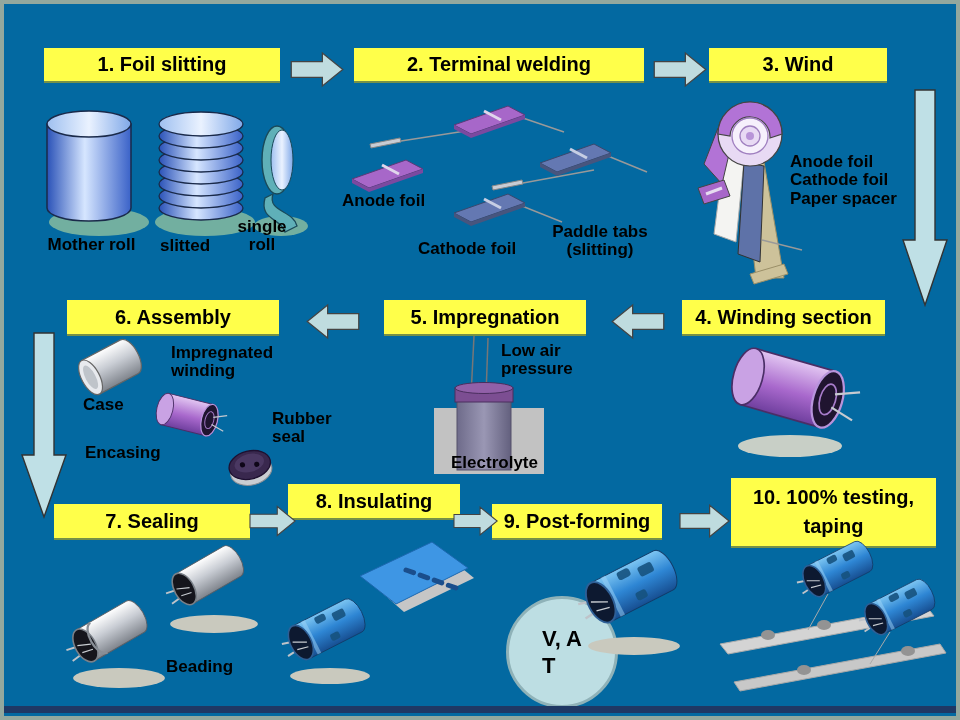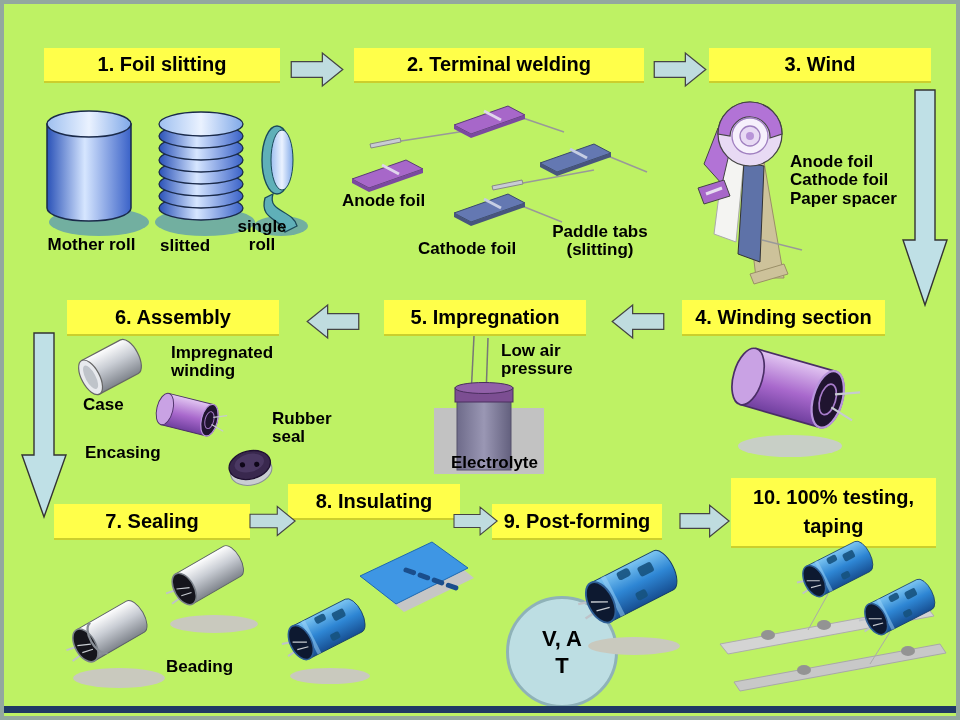--- a/index.html
+++ b/index.html
@@ -1,35 +1,35 @@
 <!DOCTYPE html>
 <html><head>
 <meta charset="utf-8">
 <style>
   html,body{margin:0;padding:0;background:#ffffff;}
   .stage{
     position:relative;width:960px;height:720px;box-sizing:border-box;
-    background:#bef264;border:4px solid #93A89E;overflow:hidden;
+    background:#0369a1;border:4px solid #93A89E;overflow:hidden;
     font-family:"Liberation Sans",sans-serif;
   }
   .bottom-bar{position:absolute;left:0;right:0;bottom:3px;height:7px;background:#1F3864;}
   .sb{
     position:absolute;background:#FFFF4A;display:flex;align-items:center;justify-content:center;
     text-align:center;color:#000;font-weight:bold;font-size:20px;
     box-shadow:0 2px 0 rgba(214,178,0,.55);
   }
   .sb span{white-space:pre-line;line-height:1.45;}
   .lbl{
     position:absolute;color:#000;font-weight:bold;font-size:17px;line-height:1.08;
     white-space:pre-line;
   }
   .ctr{text-align:center;}
   .circle{
     position:absolute;border-radius:50%;background:#BDDEE3;border:3px solid #8FB2B8;
-    display:flex;align-items:center;justify-content:center;text-align:center;
+    display:flex;align-items:center;justify-content:center;
     font-weight:bold;font-size:22px;line-height:1.25;white-space:pre-line;
   }
   svg{position:absolute;overflow:visible;}
   .defs{width:0;height:0;}
 </style>
 </head>
 <body>
 
 <div class="stage">
 
@@ -102,21 +102,21 @@
       </g>
     </defs>
   </svg>
 
   <div class="sb" style="left:40px;top:44px;width:236px;height:33px">
       <span>1. Foil slitting</span>
     </div>
   <div class="sb" style="left:350px;top:44px;width:290px;height:33px">
       <span>2. Terminal welding</span>
     </div>
-  <div class="sb" style="left:705px;top:44px;width:222px;height:33px">
+  <div class="sb" style="left:705px;top:44px;width:178px;height:33px">
       <span>3. Wind</span>
     </div>
 
   <div class="sb" style="left:63px;top:296px;width:212px;height:34px">
       <span>6. Assembly</span>
     </div>
   <div class="sb" style="left:380px;top:296px;width:202px;height:34px">
       <span>5. Impregnation</span>
     </div>
   <div class="sb" style="left:678px;top:296px;width:203px;height:34px">

